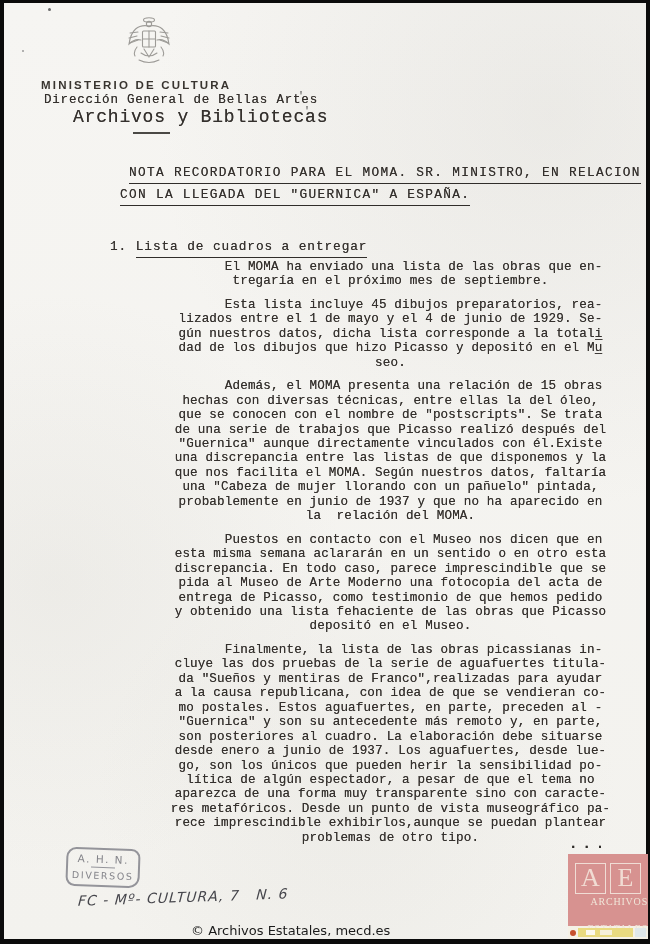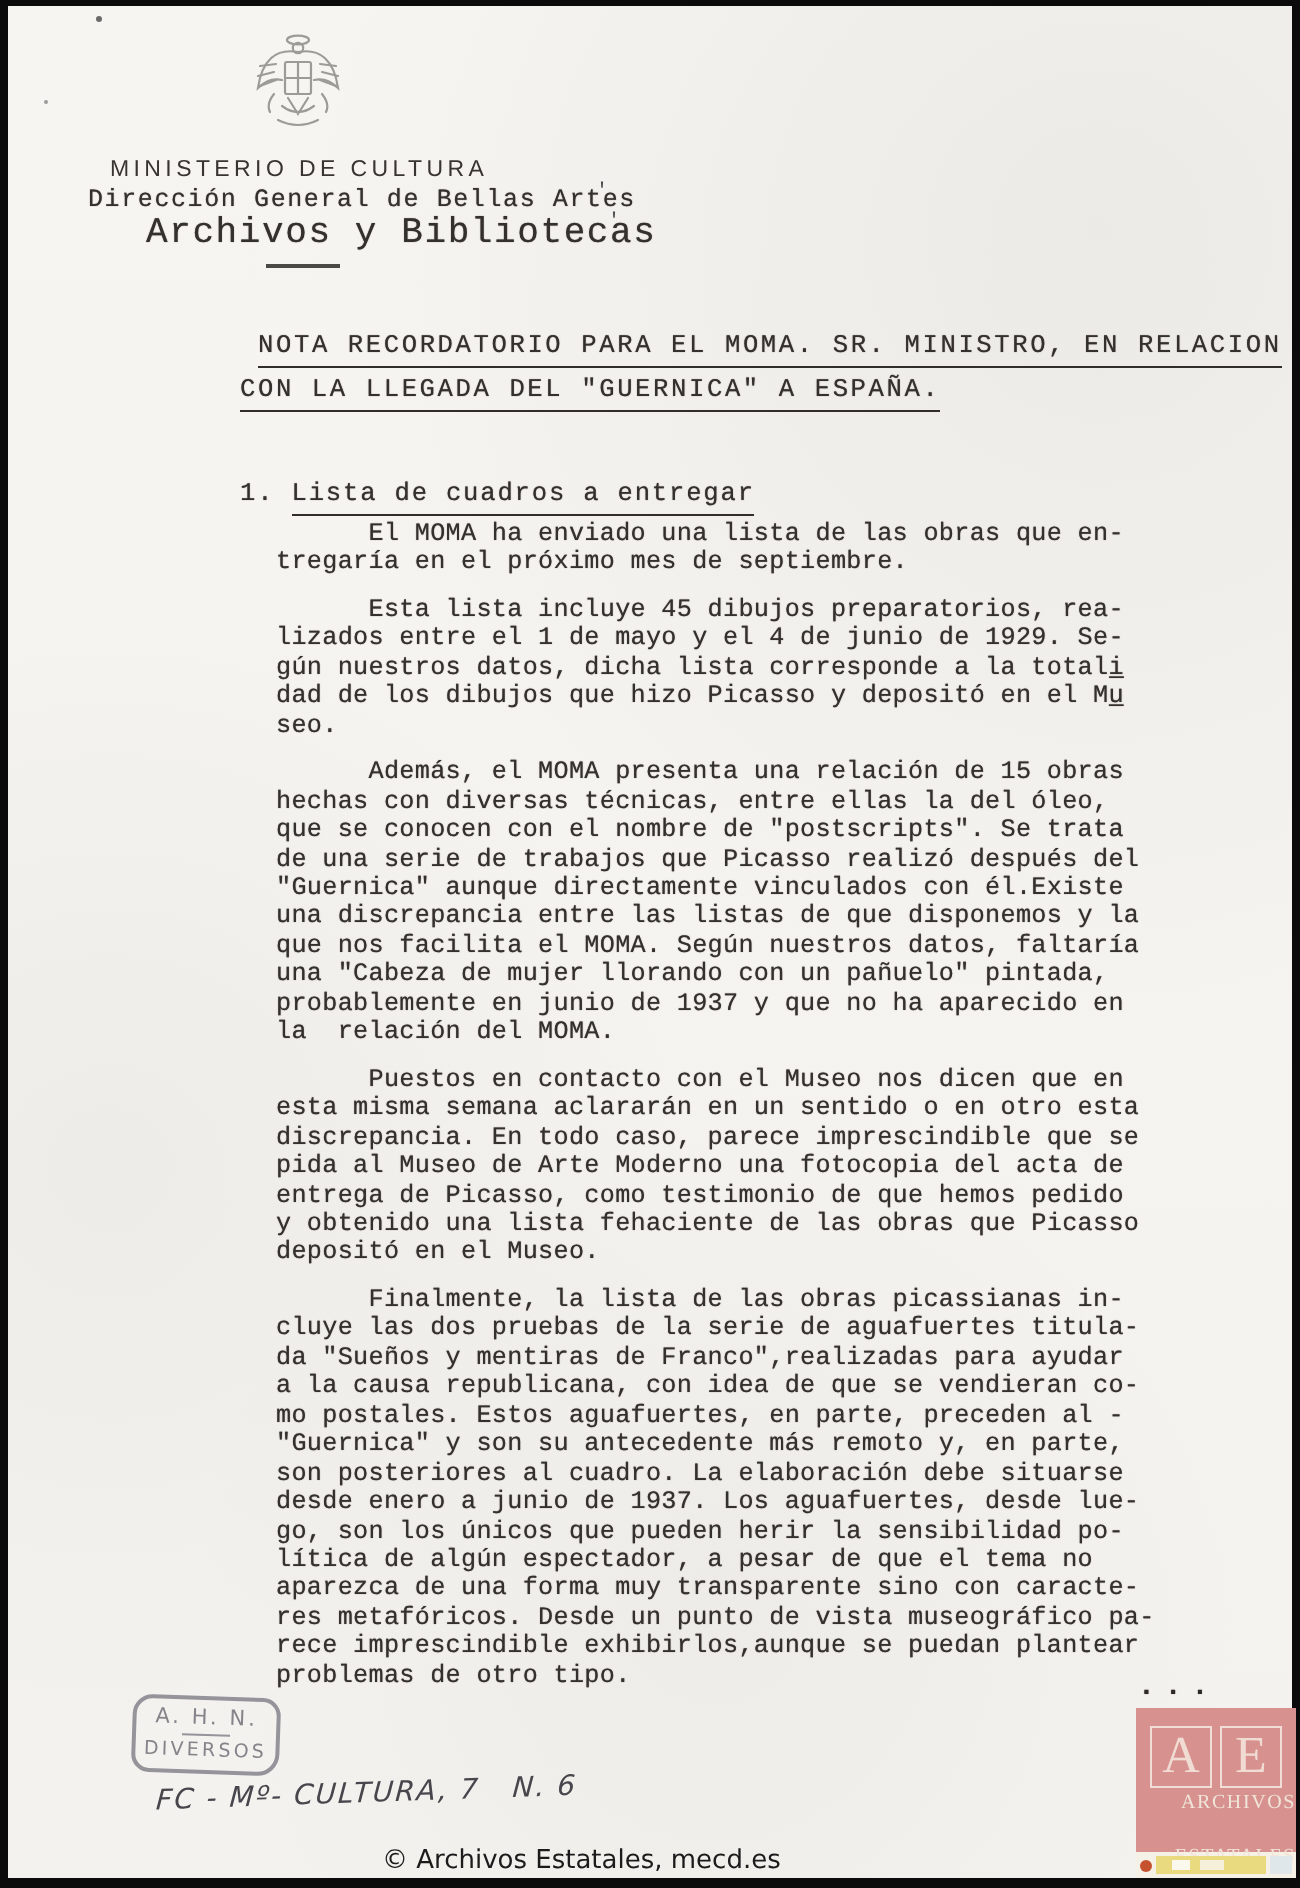--- a/index.html
+++ b/index.html
@@ -11,33 +11,33 @@
     position:absolute;left:4px;top:3px;width:642px;height:936px;
     background:
       radial-gradient(circle at 85% 12%, rgba(198,196,190,.22), transparent 40%),
       radial-gradient(circle at 8% 62%, rgba(203,201,194,.18), transparent 35%),
       radial-gradient(circle at 55% 85%, rgba(200,198,190,.15), transparent 30%),
       linear-gradient(#f6f5f2,#f3f2ee);
   }
   .typew{font-family:"Liberation Mono","DejaVu Sans Mono",monospace;color:#34302d;
          text-shadow:0 0 .5px rgba(48,44,40,.75);margin-left:14px;}
   .ministry{position:absolute;left:37px;top:76px;font-family:"Liberation Sans",sans-serif;
-            font-weight:normal;font-size:11.5px;letter-spacing:2.2px;color:#38342f;margin-left:14px;}
+            font-weight:bold;font-size:11.5px;letter-spacing:2.2px;color:#38342f;}
   .directorate{position:absolute;left:26px;top:90px;font-size:12.5px;letter-spacing:.8px;}
   .subdirectorate{position:absolute;left:55px;top:104px;font-size:18px;letter-spacing:.8px;text-align:right;}
   .header-rule{position:absolute;left:129px;top:129px;width:37px;height:2px;background:#4b4945;}
   .emblem{position:absolute;left:120px;top:10px;width:50px;height:62px;opacity:.85;}
   .title-line{position:absolute;font-size:12.8px;letter-spacing:1.3px;white-space:pre;}
   .title-line .ul{border-bottom:1px solid #302d2a;padding-bottom:2.5px;}
   .t1{left:111px;top:162px;}
   .t2{left:102px;top:184px;}
-  .section-heading{position:absolute;left:102px;top:236px;font-size:12.8px;letter-spacing:.9px;white-space:pre;}
+  .section-heading{position:absolute;left:92px;top:236px;font-size:12.8px;letter-spacing:.9px;white-space:pre;}
   .section-heading .ul{border-bottom:1px solid #302d2a;padding-bottom:2.5px;}
   .body-text{position:absolute;left:134px;top:257px;width:505px;}
-  .para{margin:0 0 9px 0;white-space:pre;font-size:12.6px;line-height:14.45px;letter-spacing:.15px;}
+  .para{margin:0 0 9px 0;white-space:pre;font-size:12.6px;line-height:14.45px;letter-spacing:.15px;text-align:center;}
   .ellipsis{position:absolute;left:551px;top:833px;font-size:14px;font-weight:bold;
             letter-spacing:5px;color:#2c2927;}
   .stamp{position:absolute;left:62px;top:845px;width:64px;padding:3px 3px 4px;
          transform:rotate(2deg);border:2px solid #94949a;border-radius:10px 9px 11px 9px;
          color:#84848a;text-align:center;font-family:"DejaVu Sans",sans-serif;}
   .stamp-l1{font-size:10.5px;letter-spacing:1.5px;}
   .stamp-rule{width:24px;height:1px;background:#94949a;margin:2px auto 2px;}
   .stamp-l2{font-size:9.5px;letter-spacing:1.6px;}
   .handwriting{position:absolute;left:74px;top:886px;font-family:"DejaVu Sans",sans-serif;
                font-style:italic;font-size:14px;letter-spacing:1px;color:#46464c;

